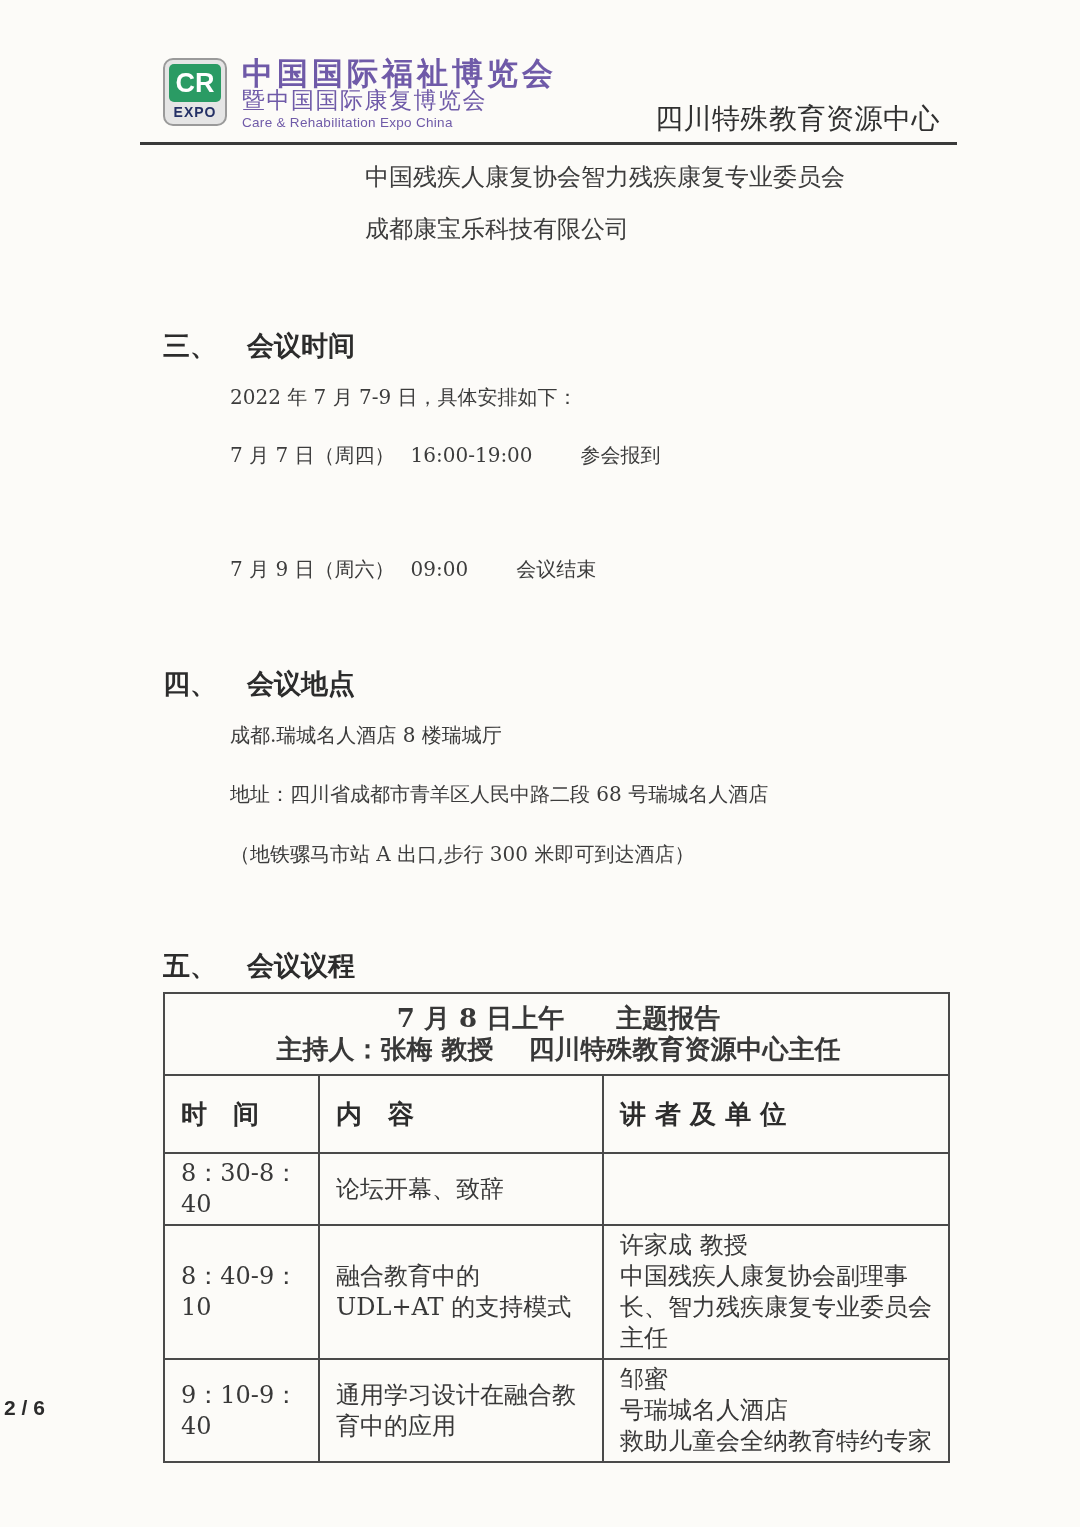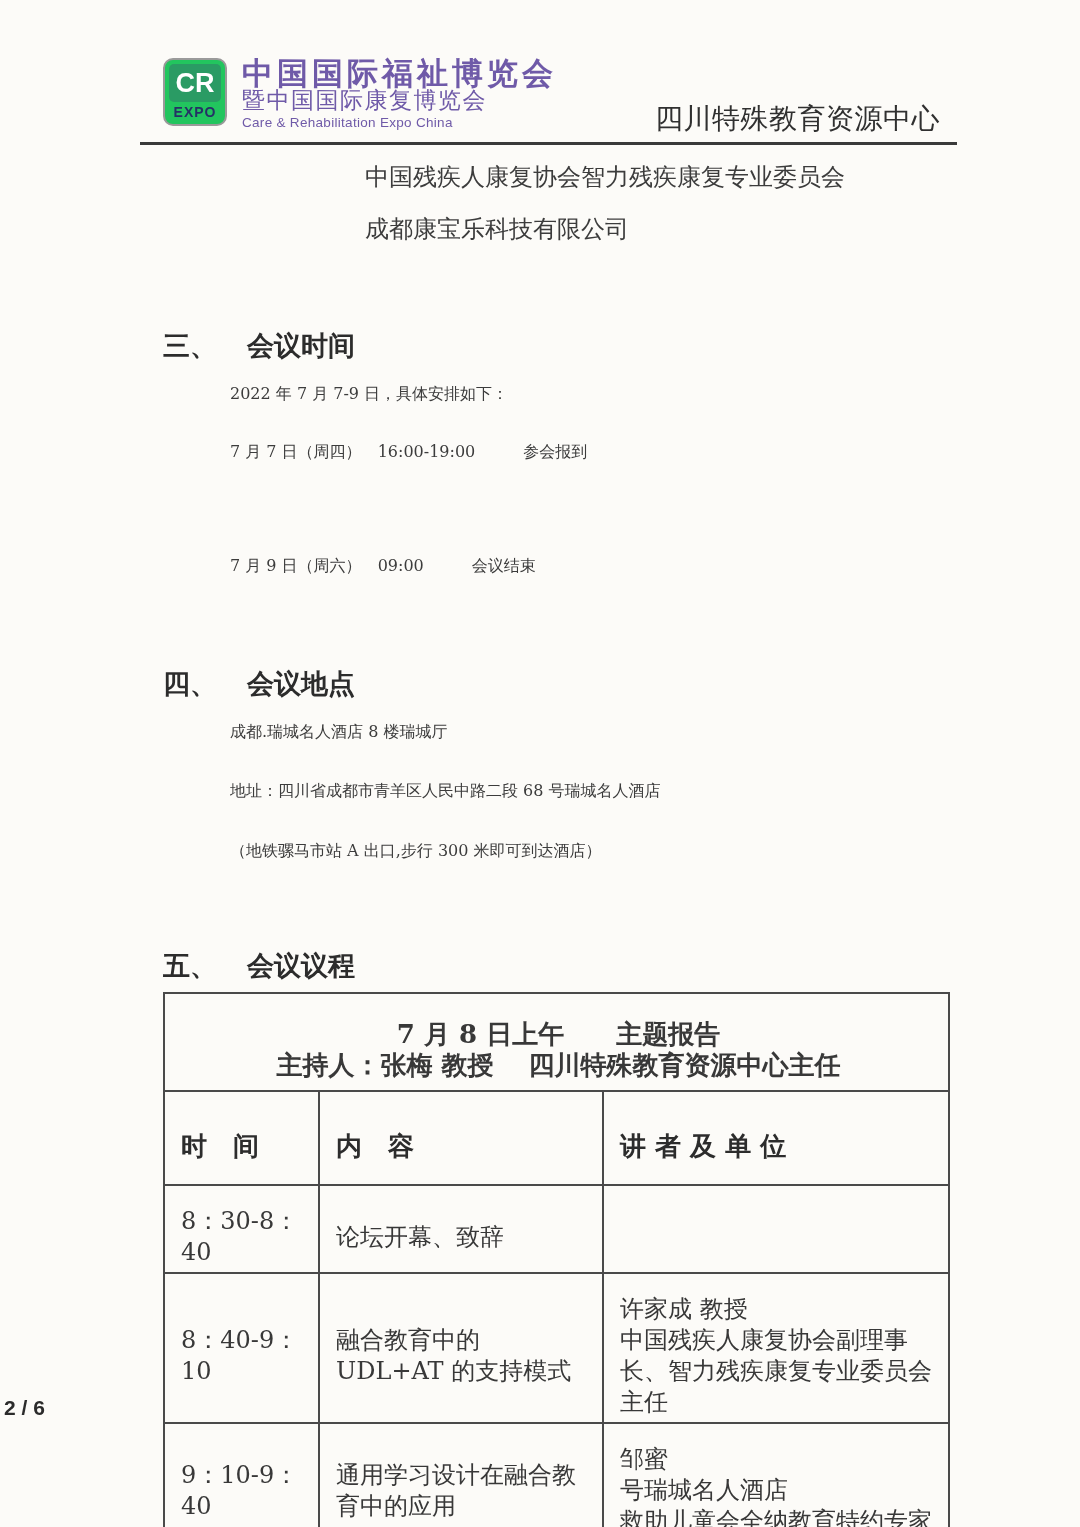--- a/index.html
+++ b/index.html
@@ -19,21 +19,21 @@
     background:#fcfbf8;
     font-family:"DejaVu Serif","Liberation Serif",serif;
     color:var(--ink);
     overflow:hidden;
   }
   
   .logo{position:absolute;left:163px;top:58px;display:flex;gap:15px;align-items:flex-start;}
   .logo-badge{
     width:64px;height:68px;box-sizing:border-box;
     border:2px solid #9a9a9a;border-radius:10px;
-    background:#22c55e;padding:4px 4px 0 4px;
+    background:#e5e5e5;padding:4px 4px 0 4px;
   }
   .logo-cr{
     height:38px;border-radius:5px;background:var(--logo-green);
     color:#fff;font:700 27px "Liberation Sans",sans-serif;
     display:flex;align-items:center;justify-content:center;
   }
   .logo-expo{
     text-align:center;margin-top:2px;
     font:700 14px "Liberation Sans",sans-serif;
     color:var(--logo-navy);letter-spacing:1px;
@@ -53,21 +53,21 @@
   
   .sec-heading{
     position:absolute;left:163px;display:flex;
     font-size:27px;font-weight:700;color:var(--ink-dark);white-space:nowrap;
   }
   .sec-heading .sec-num{margin-right:30px;}
   #sec-time{top:328px;}
   #sec-place{top:666px;}
   #sec-agenda{top:948px;}
   
-  .bodyline{position:absolute;left:230px;font-size:16px;color:var(--ink);white-space:nowrap;}
+  .bodyline{position:absolute;left:230px;font-size:20px;color:var(--ink);white-space:nowrap;}
   #time-intro{top:384px;}
   #sched-0{top:442px;}
   #sched-1{top:499px;}
   #sched-2{top:556px;}
   .sch-time{margin-left:16px;}
   .sch-act{margin-left:48px;}
   #loc-0{top:722px;}
   #loc-1{top:781px;}
   #loc-2{top:841px;}
   
@@ -75,21 +75,21 @@
     position:absolute;left:163px;top:992px;width:785px;
     border-collapse:collapse;table-layout:fixed;
     font-size:24px;color:#383838;
   }
   .agenda-table col.c1{width:155px;}
   .agenda-table col.c2{width:284px;}
   .agenda-table col.c3{width:346px;}
   .agenda-table td{
     border:2px solid var(--line);
     vertical-align:middle;
-    padding:20px 12px 4px 16px;
+    padding:4px 12px 4px 16px;
     line-height:31px;
   }
   .session-cell{text-align:center;font-weight:700;font-size:26px;height:72px;line-height:38px;padding:2px 8px;}
   .colhead-row td{font-weight:700;font-size:26px;height:68px;color:var(--ink-dark);}
   .row-1 td{height:58px;}
   .row-2 td{height:82px;}
   .row-3 td{height:81px;}
   .speaker-cell{padding-left:14px;padding-right:8px;}
   
   .footer{

